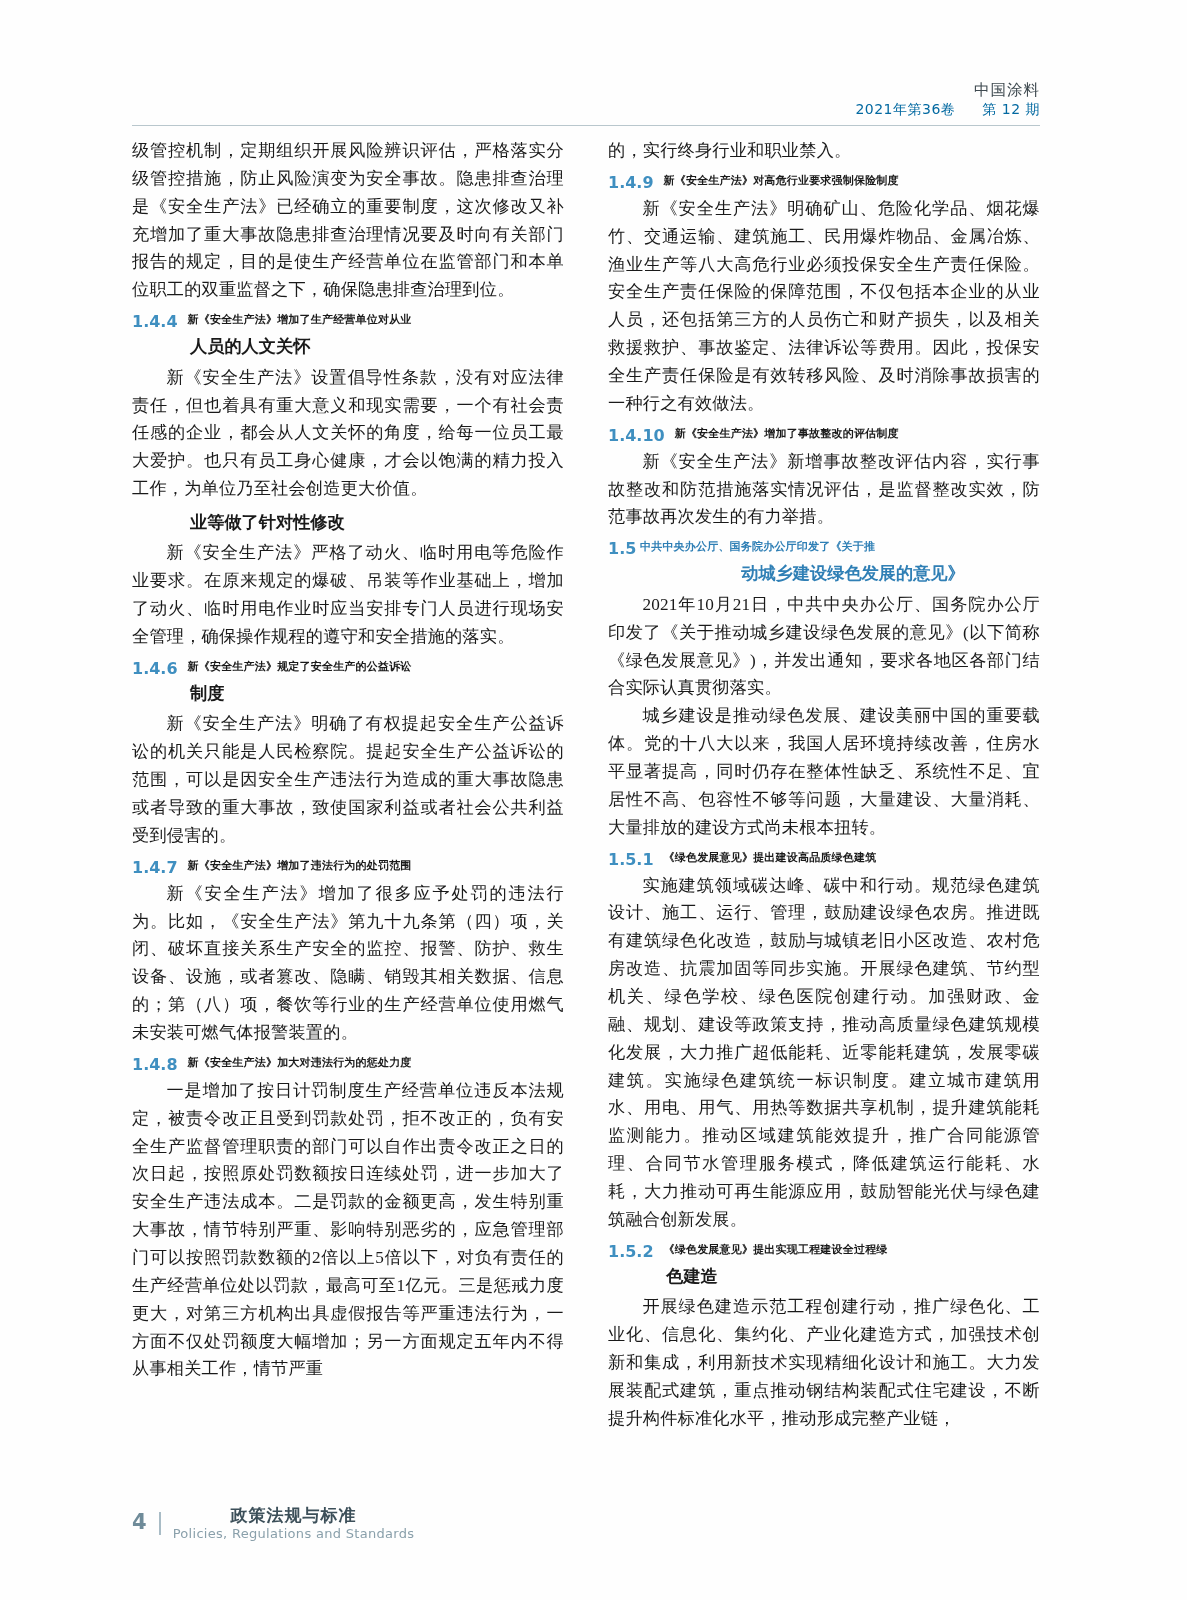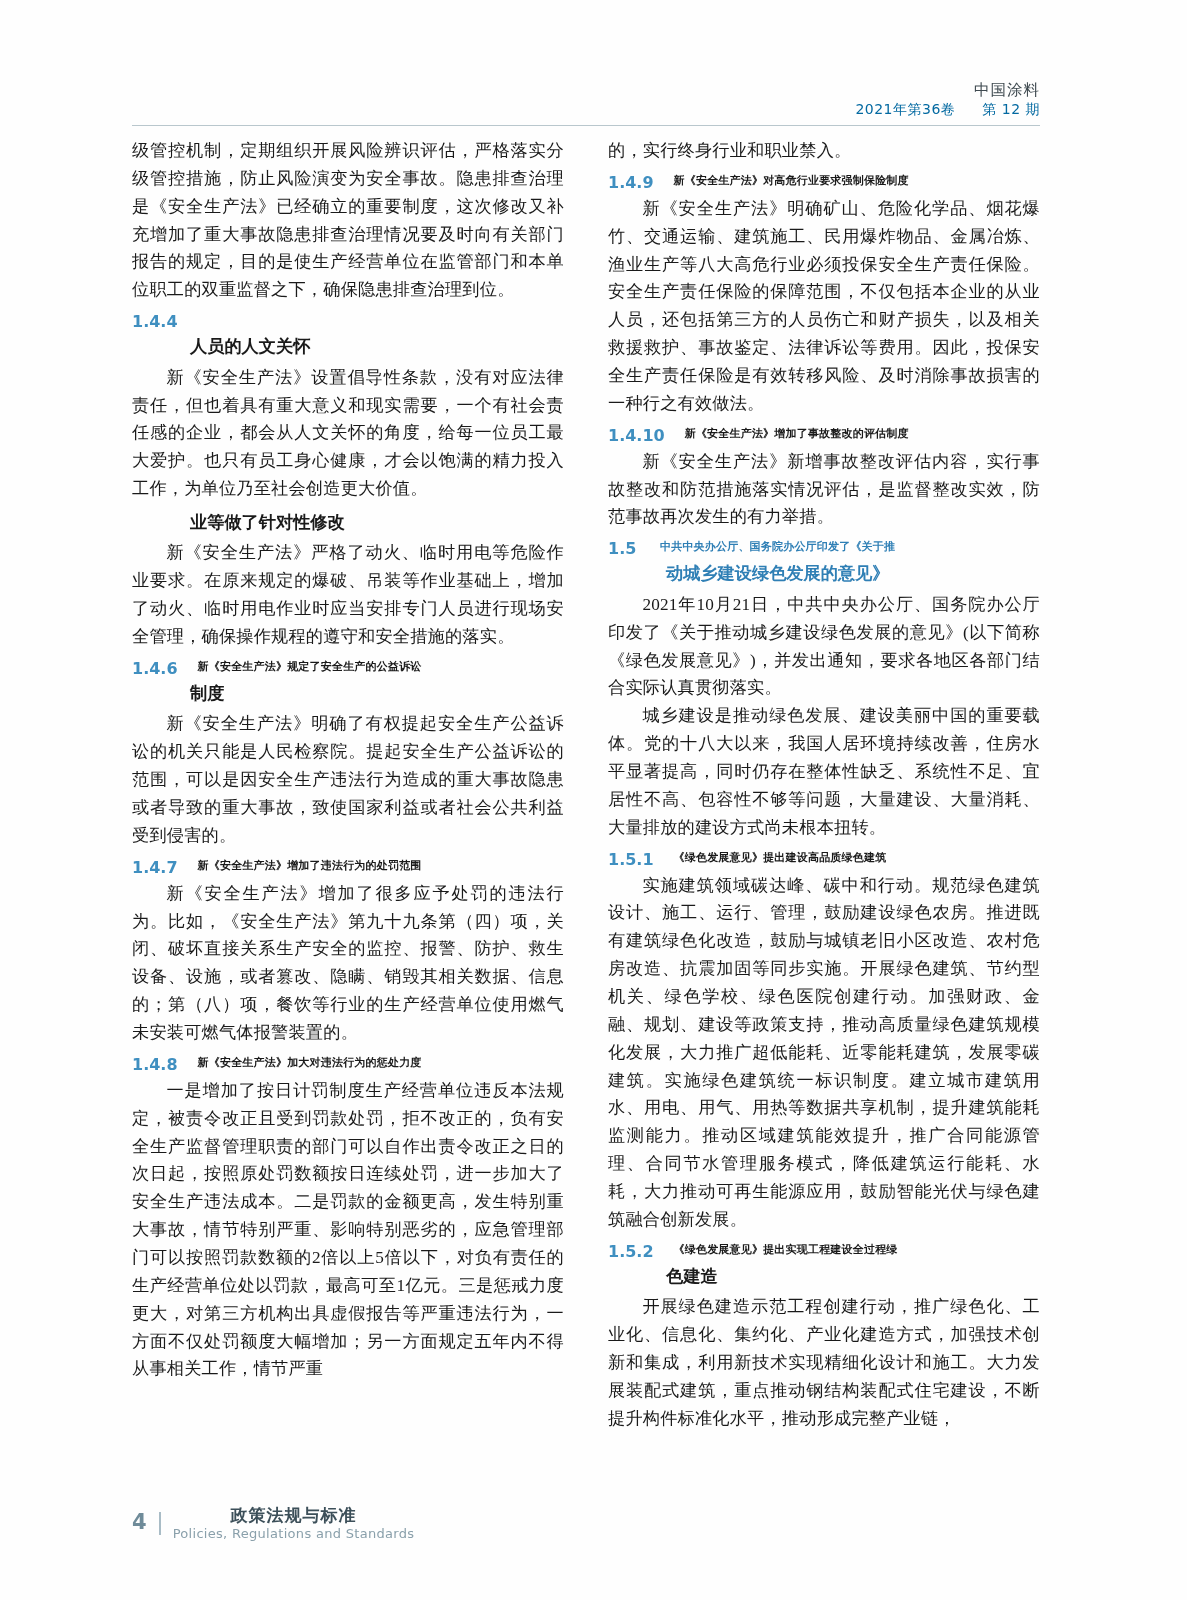--- a/index.html
+++ b/index.html
@@ -75,51 +75,50 @@
     text-align: justify;
     text-justify: inter-ideograph;
     letter-spacing: 0.2px;
   }
   p.indent { text-indent: 2em; }
 
   .heading {
     display: flex;
     margin: 7px 0 2px 0;
     font-weight: bold;
-    gap: 10px;
   }
   .heading .num {
     color: #3f8fc0;
     font-family: "DejaVu Sans", sans-serif;
     font-size: 16px;
     font-weight: bold;
     flex: 0 0 auto;
     padding-top: 1px;
   }
   .heading .htext {
     font-size: 11px;
     line-height: 1.6;
     font-weight: bold;
     margin-left: 14px;
     letter-spacing: 0.2px;
   }
   .heading.h4 .num { min-width: 44px; }
   .heading.h4 .htext { margin-left: 10px; text-indent: 0; }
   .heading.h3 .num { min-width: 32px; }
-  .heading.h3 .htext { color: #2f7fb5; margin-left: 10px; }
+  .heading.h3 .htext { color: #2f7fb5; margin-left: 0; }
   .heading.h3 .htext { font-weight: bold; }
 
   .heading-wrap { margin: 6px 0 3px 0; }
   .heading-line2 {
     font-size: 17.2px;
     line-height: 1.6;
     font-weight: bold;
     padding-left: 58px;
   }
-  .heading-line2.blue { color: #2f7fb5; }
+  .heading-line2.blue { color: #2f7fb5; text-align: center; }
 
   
   .footer {
     position: absolute;
     left: 132px;
     bottom: 58px;
     width: 908px;
     display: flex;
     align-items: center;
   }
@@ -165,20 +164,21 @@
 
   <div class="columns">
 
     <div class="col col-left">
 
       <p>级管控机制，定期组织开展风险辨识评估，严格落实分级管控措施，防止风险演变为安全事故。隐患排查治理是《安全生产法》已经确立的重要制度，这次修改又补充增加了重大事故隐患排查治理情况要及时向有关部门报告的规定，目的是使生产经营单位在监管部门和本单位职工的双重监督之下，确保隐患排查治理到位。</p>
 
       <div class="heading-wrap">
         <div class="heading h4">
           <span class="num">1.4.4</span>
+          <span class="htext">新《安全生产法》增加了生产经营单位对从业</span>
         </div>
         <div class="heading-line2">人员的人文关怀</div>
       </div>
 
       <p class="indent">新《安全生产法》设置倡导性条款，没有对应法律责任，但也着具有重大意义和现实需要，一个有社会责任感的企业，都会从人文关怀的角度，给每一位员工最大爱护。也只有员工身心健康，才会以饱满的精力投入工作，为单位乃至社会创造更大价值。</p>
 
       <div class="heading-wrap">
         <div class="heading-line2">业等做了针对性修改</div>
       </div>
 

